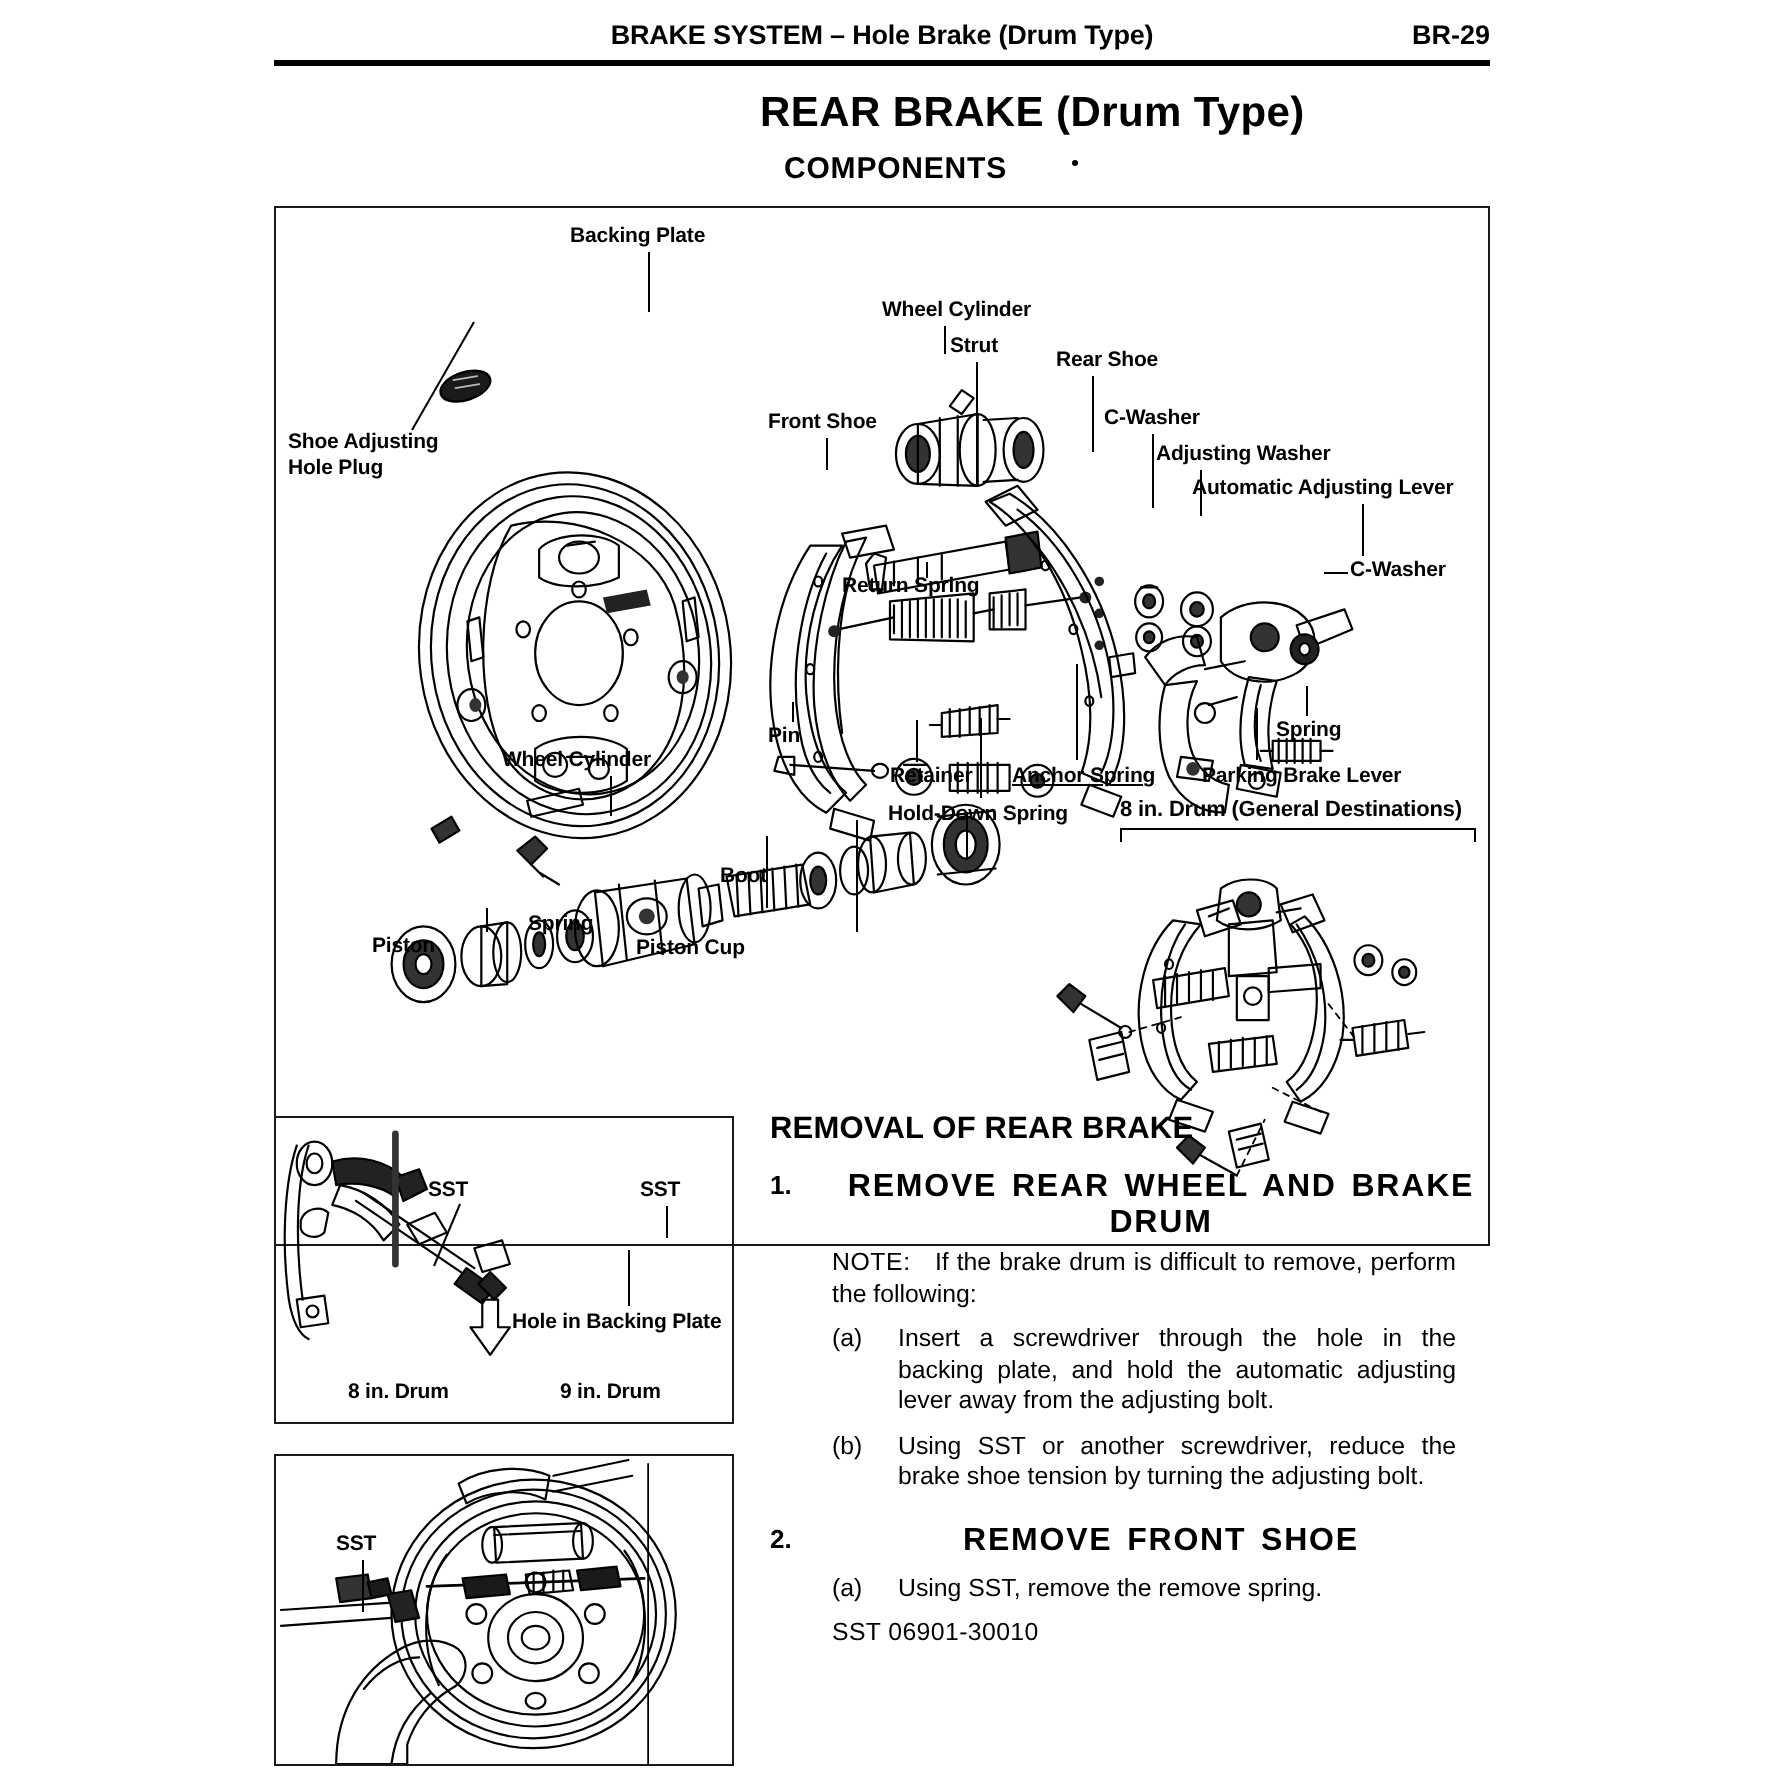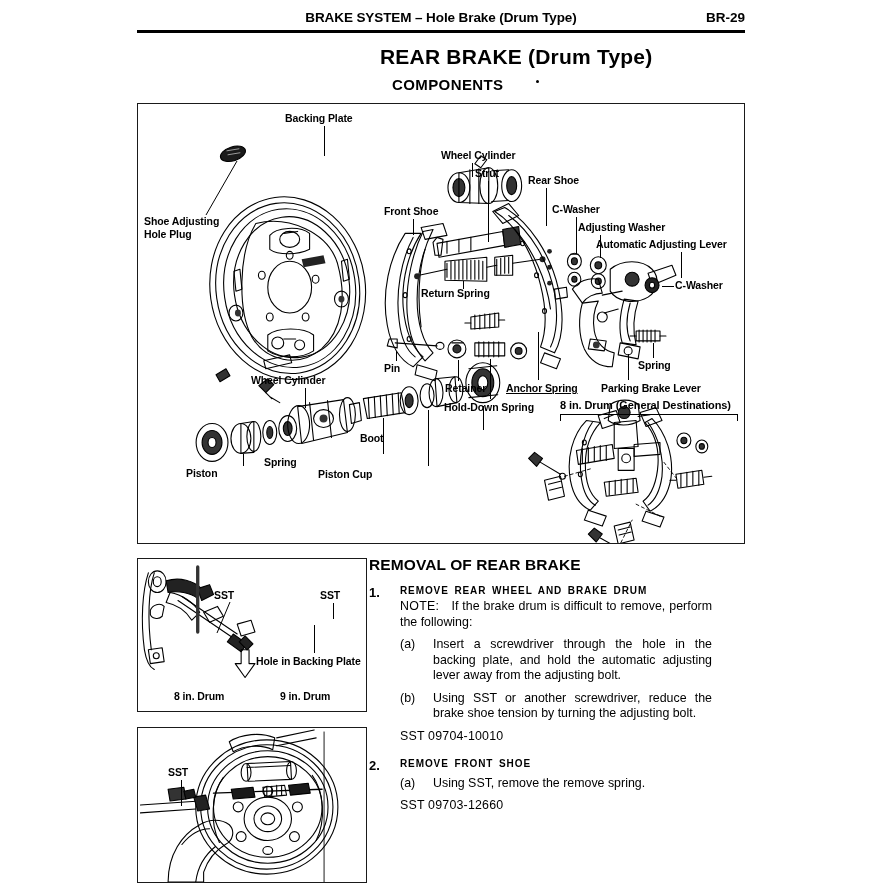--- a/index.html
+++ b/index.html
@@ -78,21 +78,21 @@
     background: #000;
     border-radius: 50%;
   }
 
   
   .frame {
     position: absolute;
     border: 1.5px solid #1a1a1a;
     box-sizing: border-box;
   }
-  #components-frame { left: 137px; top: 103px; width: 608px; height: 441px; text-align: center; }
+  #components-frame { left: 137px; top: 103px; width: 608px; height: 520px; text-align: center; }
   #lower-left-frame-1 { left: 137px; top: 558px; width: 230px; height: 154px; }
   #lower-left-frame-2 { left: 137px; top: 727px; width: 230px; height: 156px; }
 
   
   .canvas {
     position: absolute;
     left: 0; top: 0;
     width: 100%;
     height: 100%;
     overflow: hidden;
@@ -125,43 +125,44 @@
     position: absolute;
     border-left: 1.3px solid #000;
     border-right: 1.3px solid #000;
     border-top: 1.3px solid #000;
     box-sizing: border-box;
   }
 
   
   .instructions {
     position: absolute;
-    left: 369px; top: 556px;
+    left: 385px; top: 556px;
     width: 360px;
   }
   .instr-head {
     font-size: 15.5px;
     font-weight: bold;
     letter-spacing: 0.1px;
     margin: 0 0 11px 0;
   }
   .step { position: relative; margin-bottom: 2px; }
   .step-num {
     position: absolute;
     left: 0; top: 0;
     width: 24px;
     font-size: 13px;
     font-weight: bold;
   }
   .step-title {
     margin-left: 31px;
-    font-size: 10px;
+    font-size: 16px;
     font-weight: bold;
     letter-spacing: 0.9px;
     word-spacing: 2px;
+    text-align: center;
   }
   .note {
     margin-left: 31px;
     margin-top: 3px;
     font-size: 12.4px;
     line-height: 15.5px;
     text-align: justify;
     width: 312px;
   }
   .note .nlabel { letter-spacing: 0.3px; }
@@ -733,27 +734,26 @@
         &nbsp;&nbsp;<span>If the brake drum is difficult to remove, perform the following:</span>
       </div>
       <div class="sub-item">
         <div class="sub-mark">(a)</div>
         <div class="sub-text">Insert a screwdriver through the hole in the backing plate, and hold the automatic adjusting lever away from the adjusting bolt.</div>
       </div>
       <div class="sub-item">
         <div class="sub-mark">(b)</div>
         <div class="sub-text">Using SST or another screwdriver, reduce the brake shoe tension by turning the adjusting bolt.</div>
       </div>
-      <div class="sst">SST  09704-10010</div>
     </div>
 
     <div class="step gap-step">
       <div class="step-num">2.</div>
       <div class="step-title">REMOVE FRONT SHOE</div>
       <div class="sub-item">
         <div class="sub-mark">(a)</div>
         <div class="sub-text nojust">Using SST, remove the remove spring.</div>
       </div>
-      <div class="sst">SST  09703-12660</div>
+      <div class="sst">SST  06901-30010</div>
     </div>
   </div>
 
 </div>
 
 </body></html>

